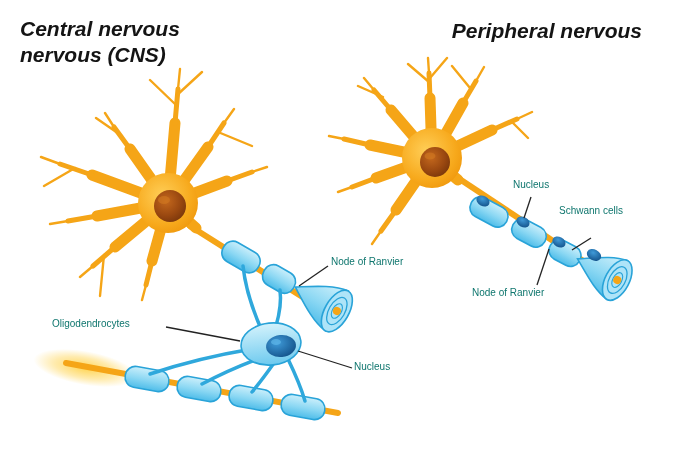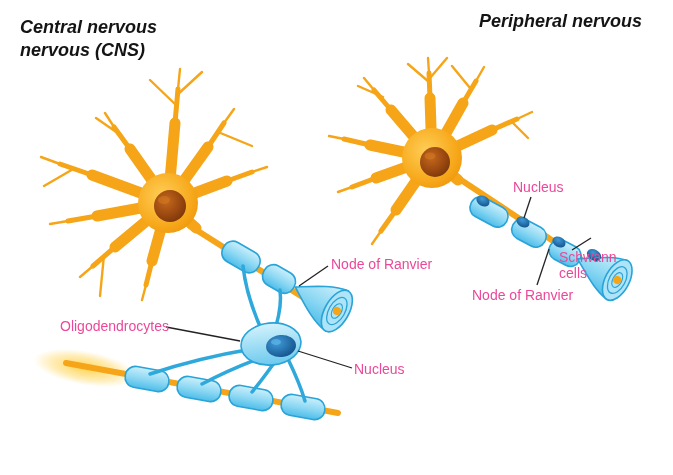--- a/index.html
+++ b/index.html
@@ -3,33 +3,33 @@
 <meta charset="utf-8">
 <style>
   html,body{margin:0;padding:0;background:#fff;}
   .canvas{
     position:relative;width:673px;height:475px;background:#ffffff;
     overflow:hidden;font-family:"Liberation Sans",sans-serif;
   }
   .canvas svg{position:absolute;left:0;top:0;}
   .diagram-title{
     position:absolute;font-style:italic;font-weight:bold;
-    font-size:18px;line-height:1.25;color:#141414;
+    font-size:21px;line-height:1.25;color:#141414;
   }
   .title-cns{left:20px;top:16px;text-align:left;}
-  .title-pns{right:31px;top:10px;text-align:right;}
+  .title-pns{right:31px;top:18px;text-align:right;}
   .diagram-label{
-    position:absolute;font-size:14px;color:#ec4899;line-height:1.15;
+    position:absolute;font-size:10px;color:#0f766e;line-height:1.15;
     white-space:nowrap;
   }
   .lbl-node-cns{left:331px;top:256px;}
-  .lbl-oligo{left:52px;top:318px;margin-left:8px;}
+  .lbl-oligo{left:52px;top:318px;}
   .lbl-nucleus-cns{left:354px;top:361px;}
   .lbl-nucleus-pns{left:513px;top:179px;}
-  .lbl-schwann{left:559px;top:205px;width:64px;text-align:left;white-space:normal;margin-top:44px;}
+  .lbl-schwann{left:559px;top:205px;width:64px;text-align:left;white-space:normal;}
   .lbl-node-pns{left:472px;top:287px;}
 </style>
 </head>
 <body>
 
 <div class="canvas">
 
   <svg width="673" height="475" viewBox="0 0 673 475">
     <defs>
       <radialGradient id="gradBody" cx="40%" cy="38%" r="70%">

